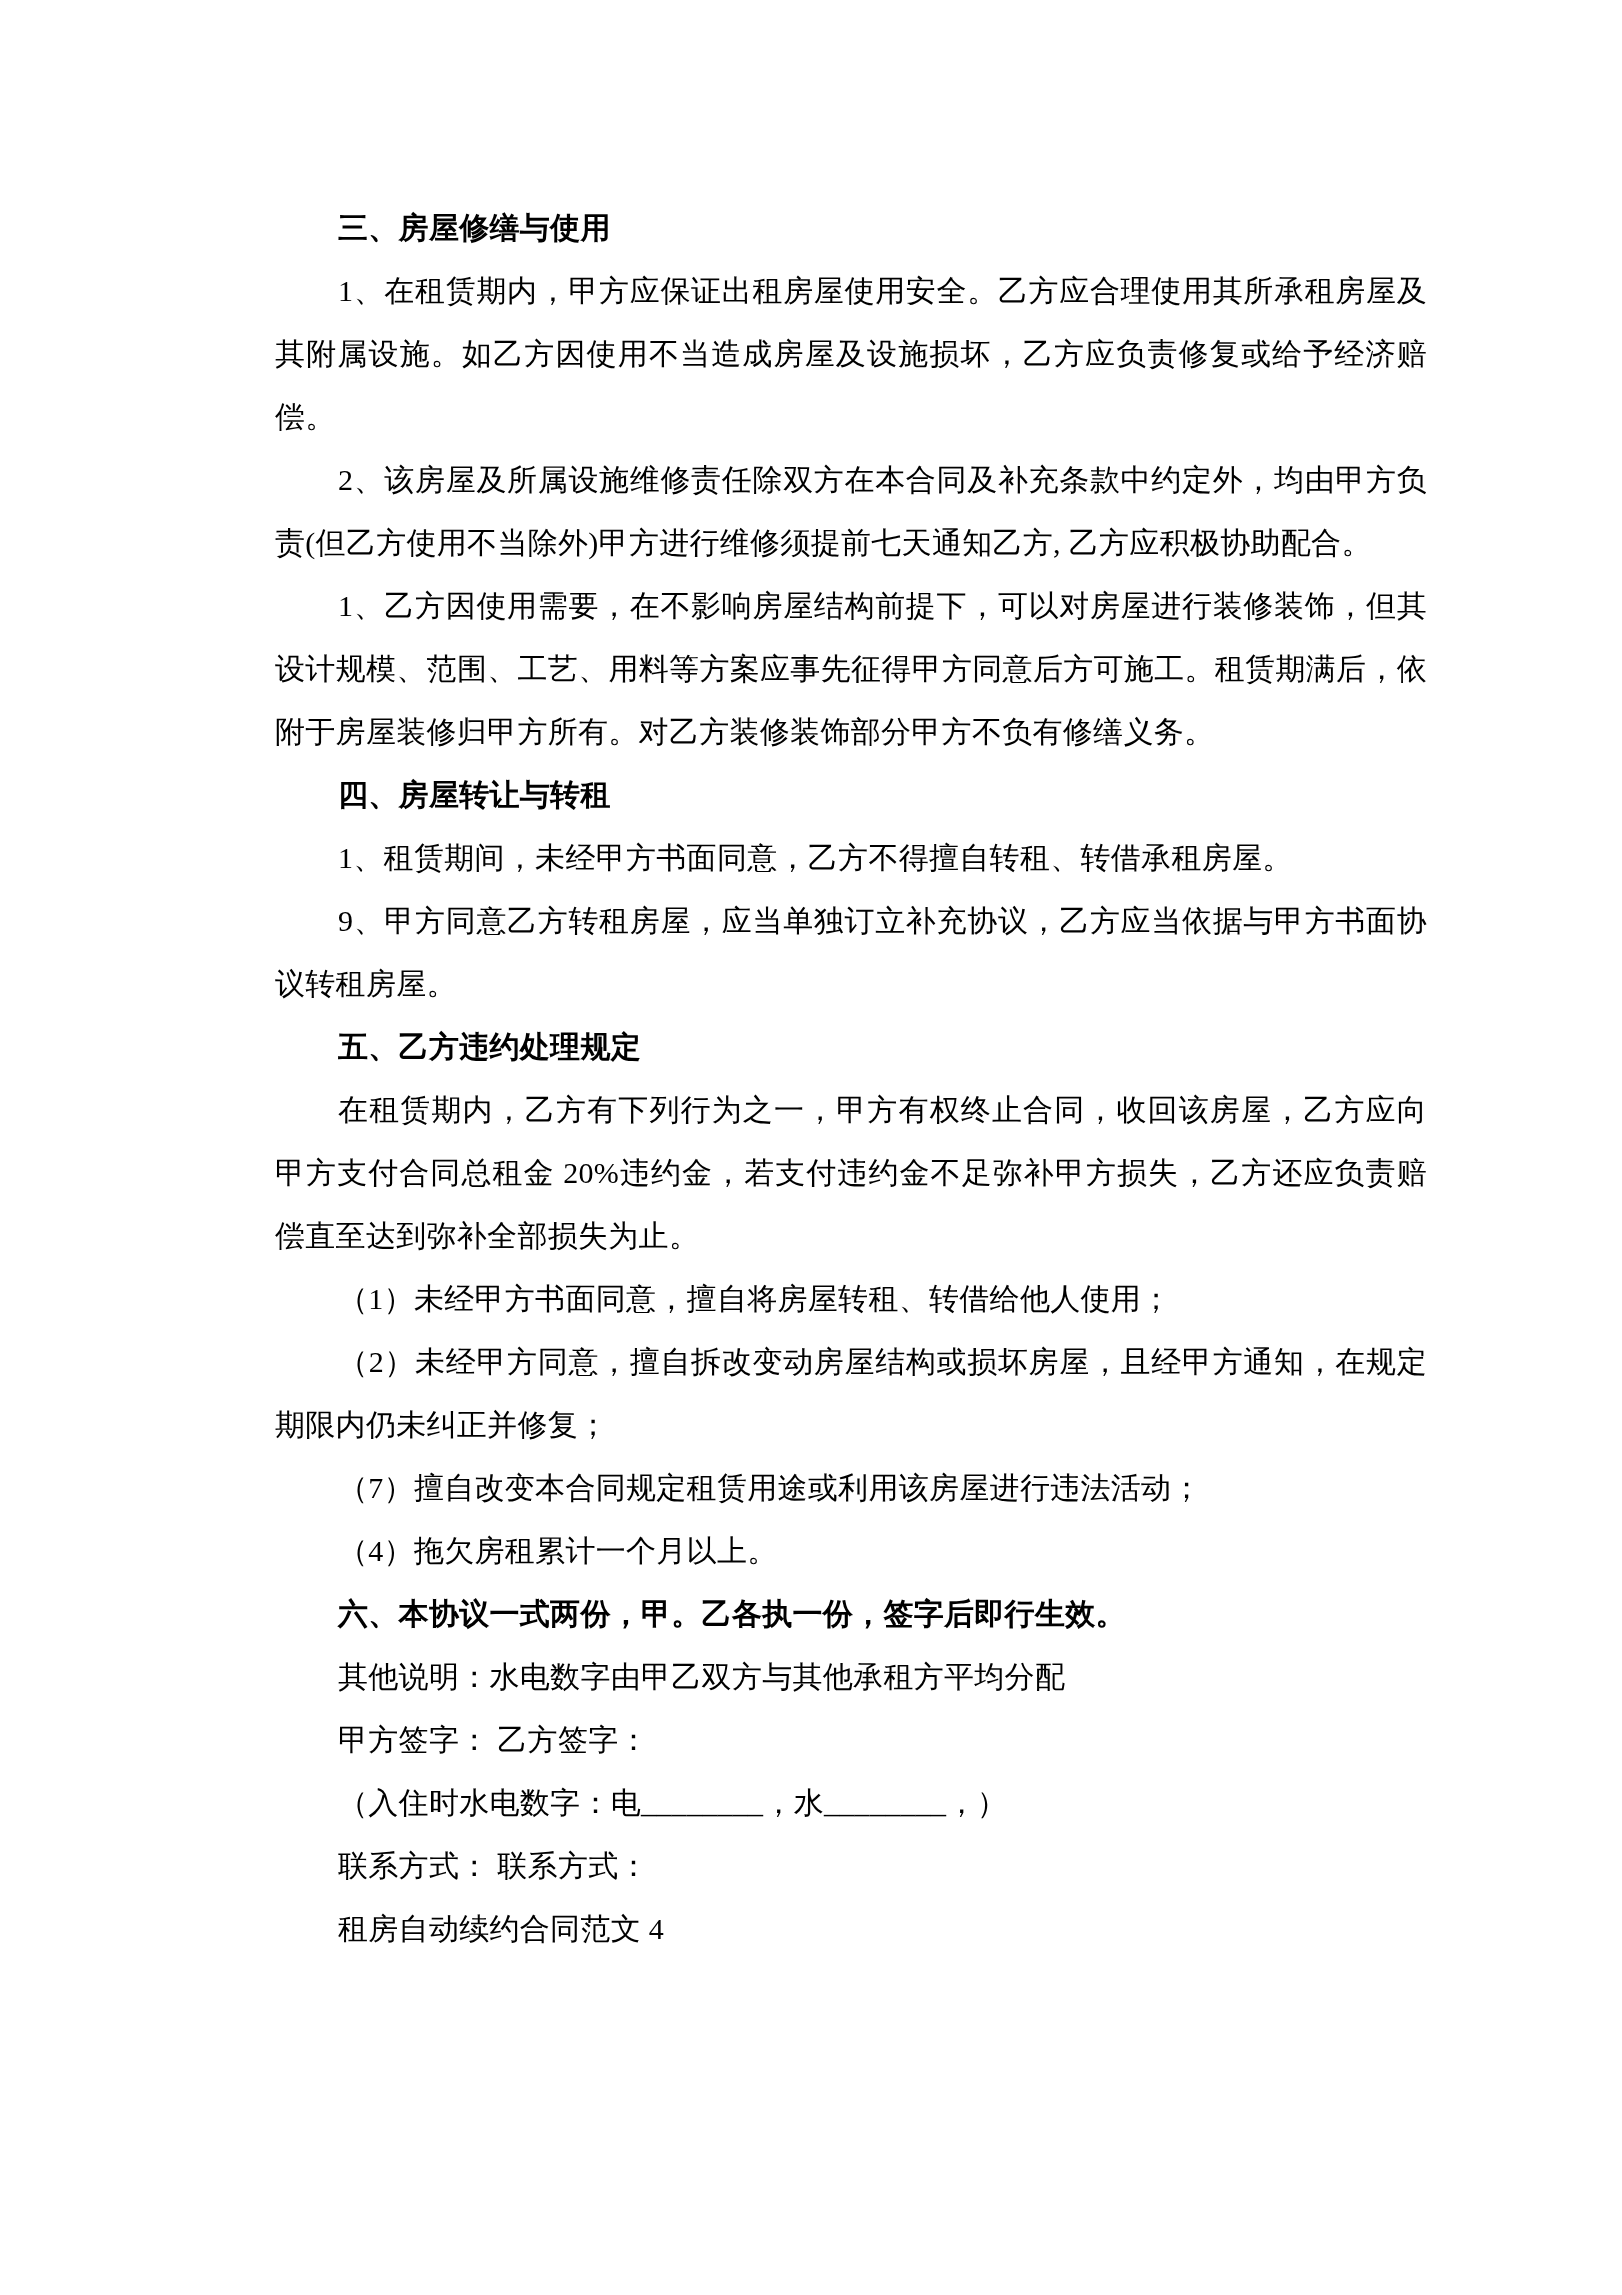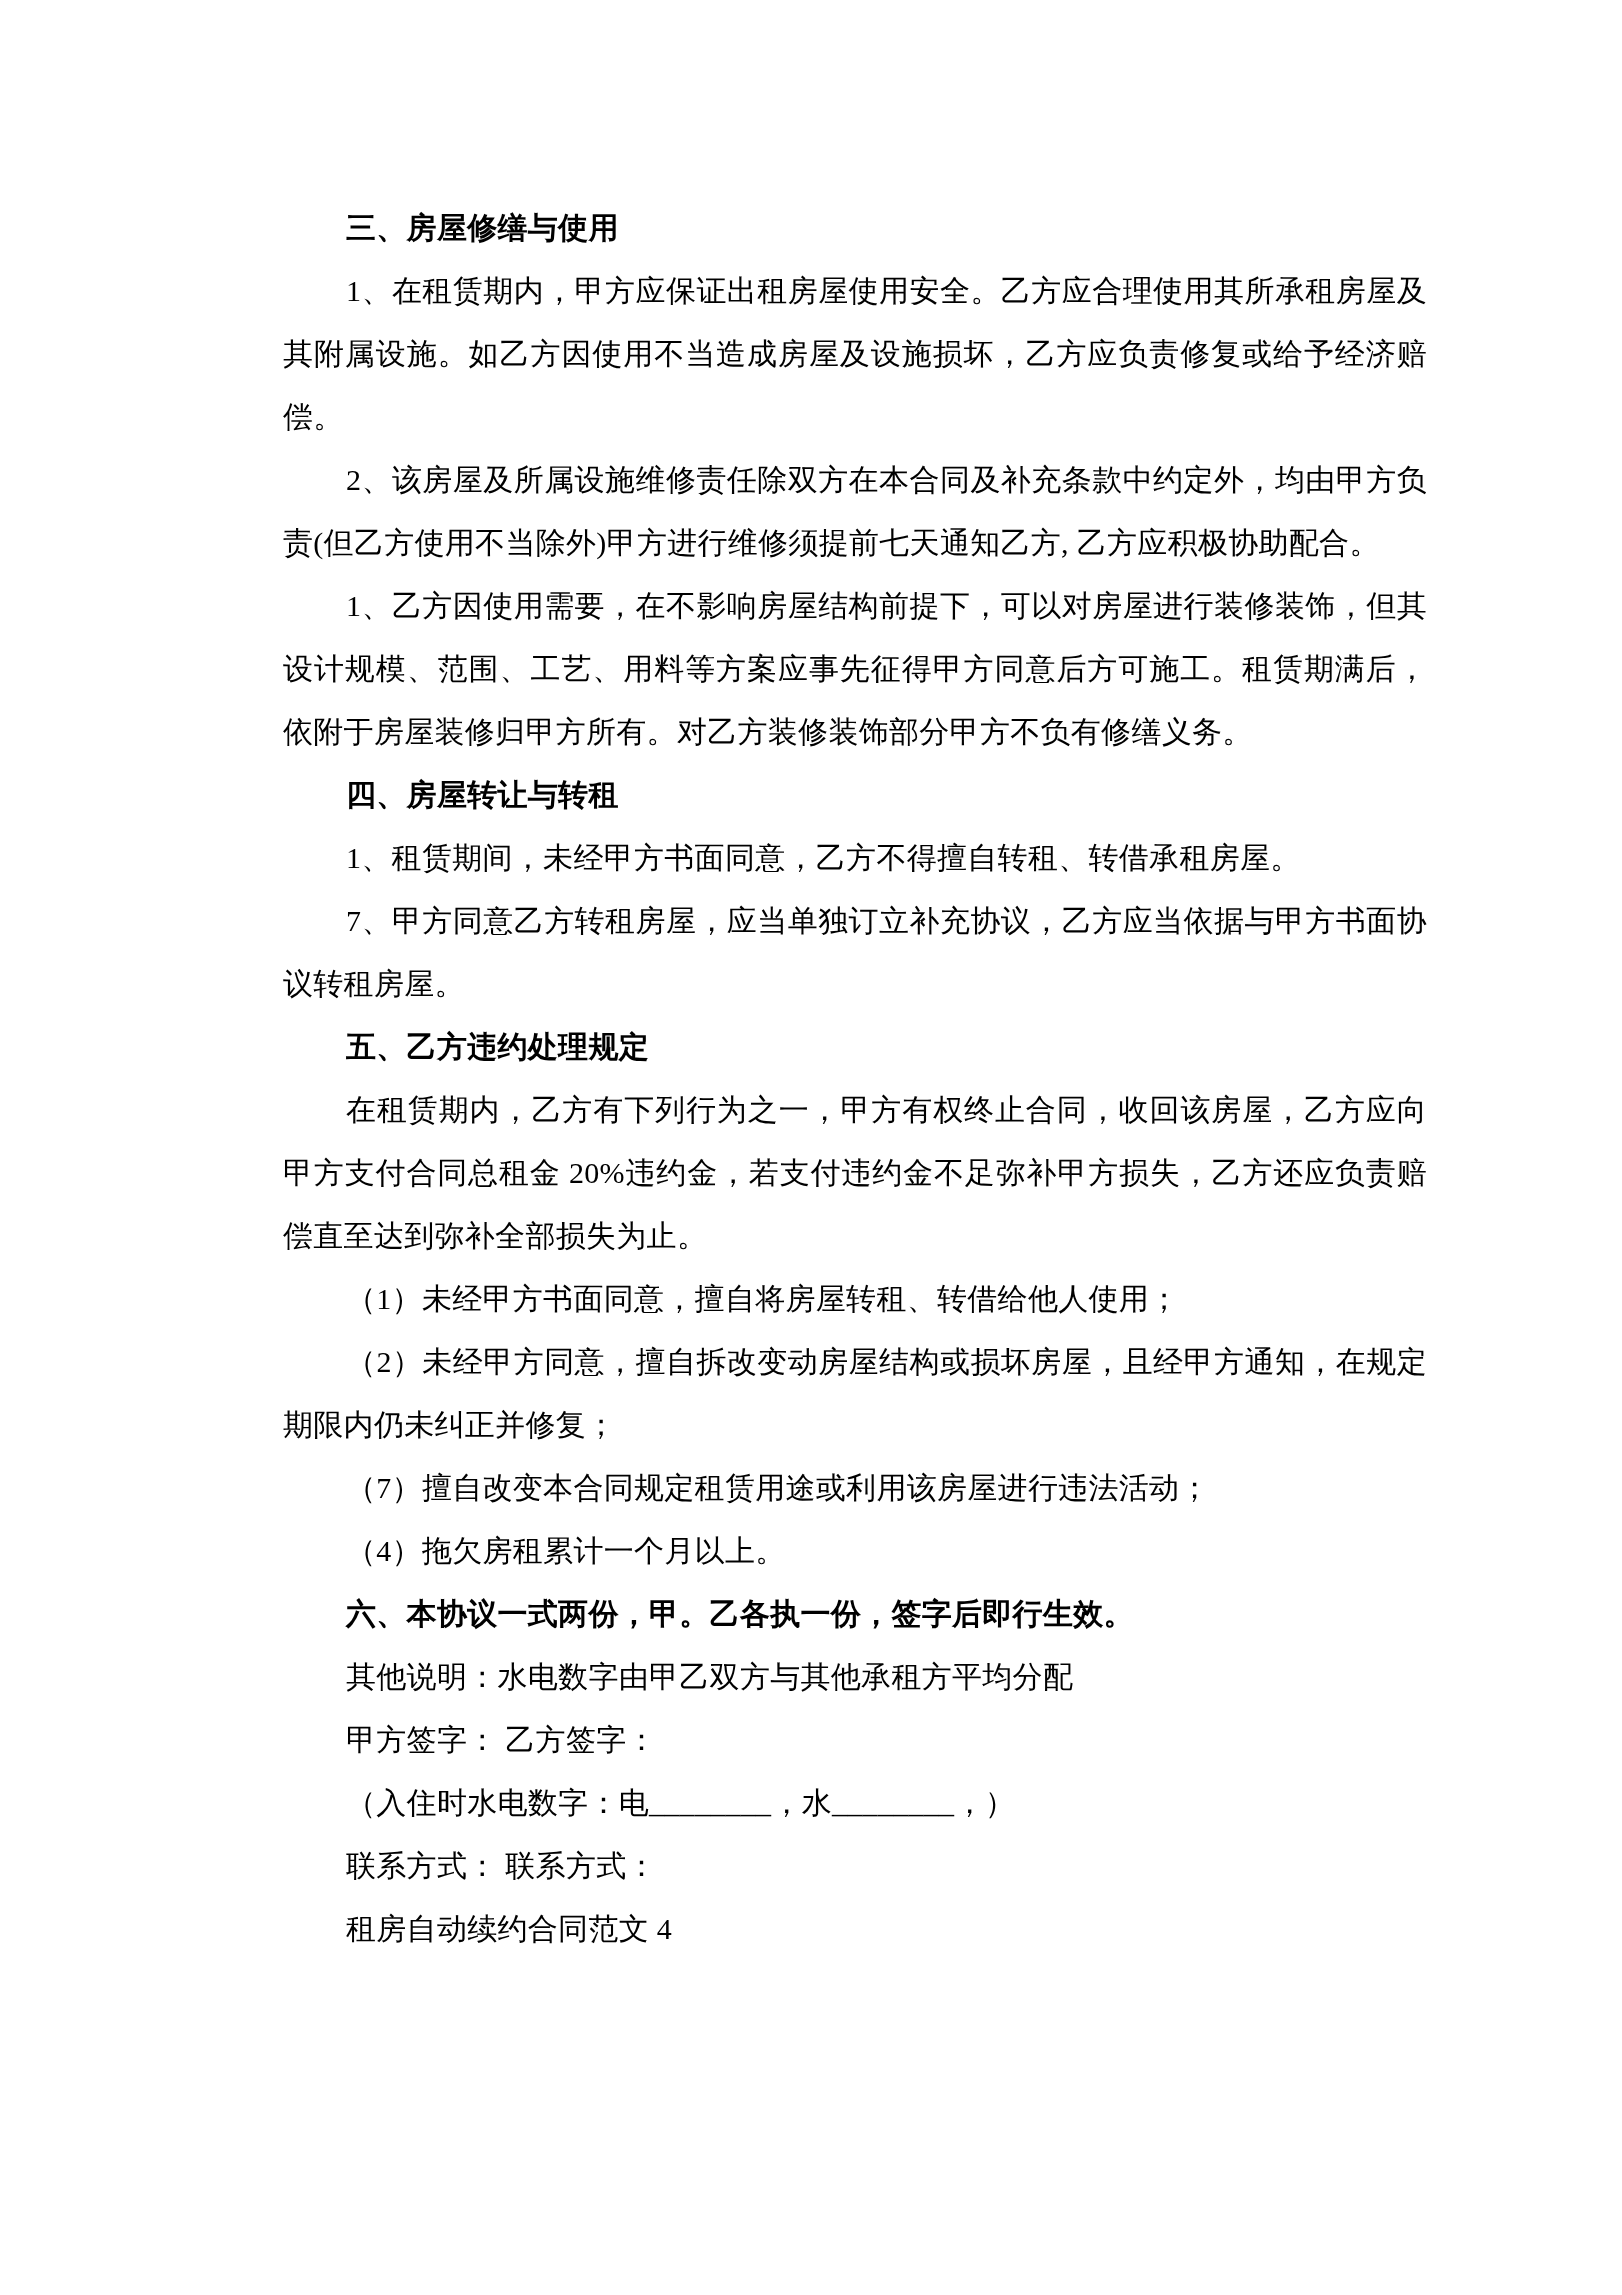--- a/index.html
+++ b/index.html
@@ -18,21 +18,21 @@
     box-sizing: border-box;
     width: 1623px;
     height: 2295px;
     padding: 196px 196px 157px 275px;
     position: relative;
   }
   .doc-body {
     width: 1152px;
   }
   p {
-    margin: 0 0 0 8px;
+    margin: 0 0 0 0;
     font-size: 30px;
     line-height: 63px;
     letter-spacing: 0.3px;
     text-align: justify;
     text-justify: inter-ideograph;
     word-break: break-all;
   }
   p.indent {
     text-indent: 63px;
   }
@@ -50,21 +50,21 @@
 <div class="page">
   <div class="doc-body">
 
     <p class="heading">三、房屋修缮与使用</p>
     <p class="indent">1、在租赁期内，甲方应保证出租房屋使用安全。乙方应合理使用其所承租房屋及其附属设施。如乙方因使用不当造成房屋及设施损坏，乙方应负责修复或给予经济赔偿。</p>
     <p class="indent">2、该房屋及所属设施维修责任除双方在本合同及补充条款中约定外，均由甲方负责(但乙方使用不当除外)甲方进行维修须提前七天通知乙方, 乙方应积极协助配合。</p>
     <p class="indent">1、乙方因使用需要，在不影响房屋结构前提下，可以对房屋进行装修装饰，但其设计规模、范围、工艺、用料等方案应事先征得甲方同意后方可施工。租赁期满后，依附于房屋装修归甲方所有。对乙方装修装饰部分甲方不负有修缮义务。</p>
 
     <p class="heading">四、房屋转让与转租</p>
     <p class="indent">1、租赁期间，未经甲方书面同意，乙方不得擅自转租、转借承租房屋。</p>
-    <p class="indent">7、甲方同意乙方转租房屋，应当单独订立补充协议，乙方应当依据与甲方书面协议转租房屋。</p>
+    <p class="indent">9、甲方同意乙方转租房屋，应当单独订立补充协议，乙方应当依据与甲方书面协议转租房屋。</p>
 
     <p class="heading">五、乙方违约处理规定</p>
     <p class="indent">在租赁期内，乙方有下列行为之一，甲方有权终止合同，收回该房屋，乙方应向甲方支付合同总租金 20%违约金，若支付违约金不足弥补甲方损失，乙方还应负责赔偿直至达到弥补全部损失为止。</p>
     <p class="indent">（1）未经甲方书面同意，擅自将房屋转租、转借给他人使用；</p>
     <p class="indent">（2）未经甲方同意，擅自拆改变动房屋结构或损坏房屋，且经甲方通知，在规定期限内仍未纠正并修复；</p>
     <p class="indent">（7）擅自改变本合同规定租赁用途或利用该房屋进行违法活动；</p>
     <p class="indent">（4）拖欠房租累计一个月以上。</p>
 
     <p class="heading">六、本协议一式两份，甲。乙各执一份，签字后即行生效。</p>
     <p class="indent">其他说明：水电数字由甲乙双方与其他承租方平均分配</p>

